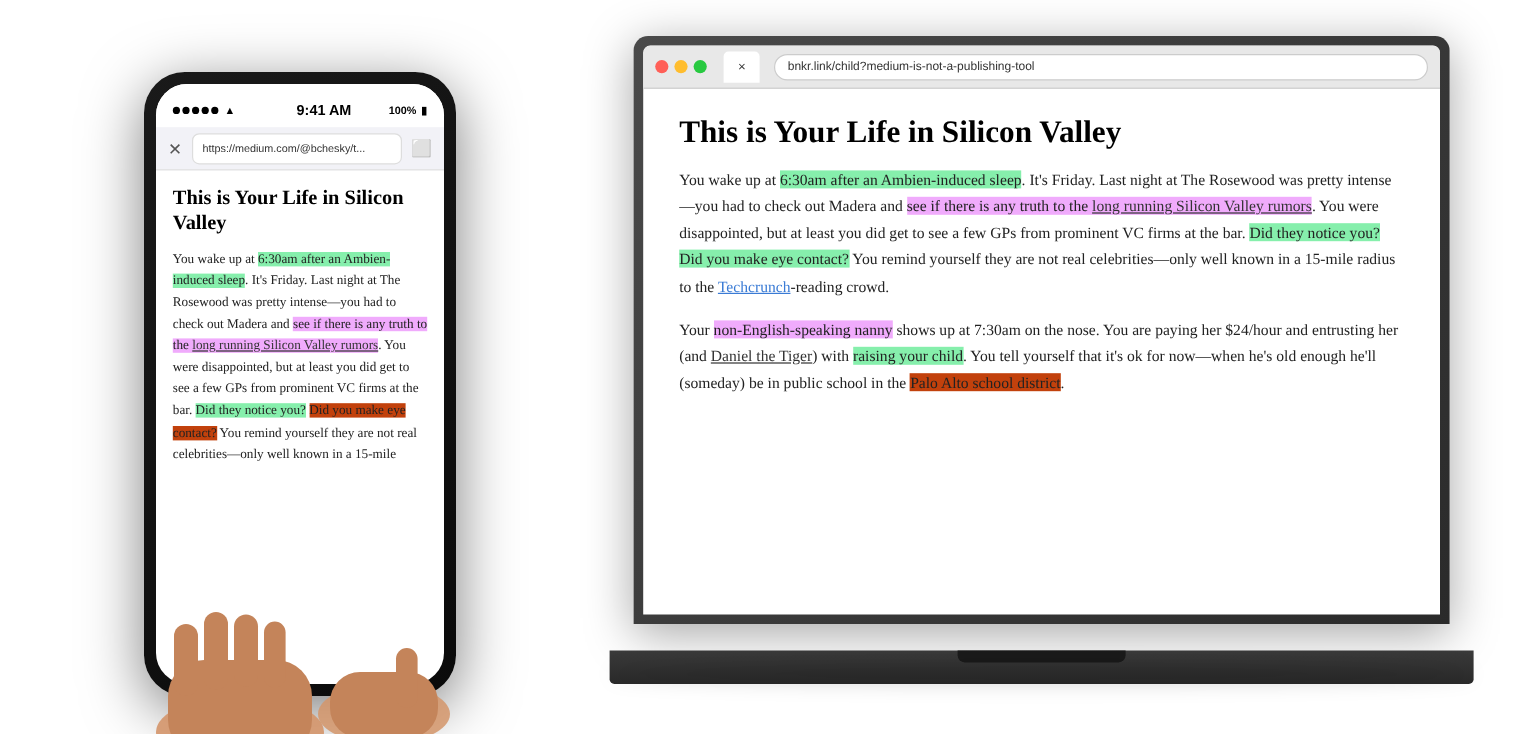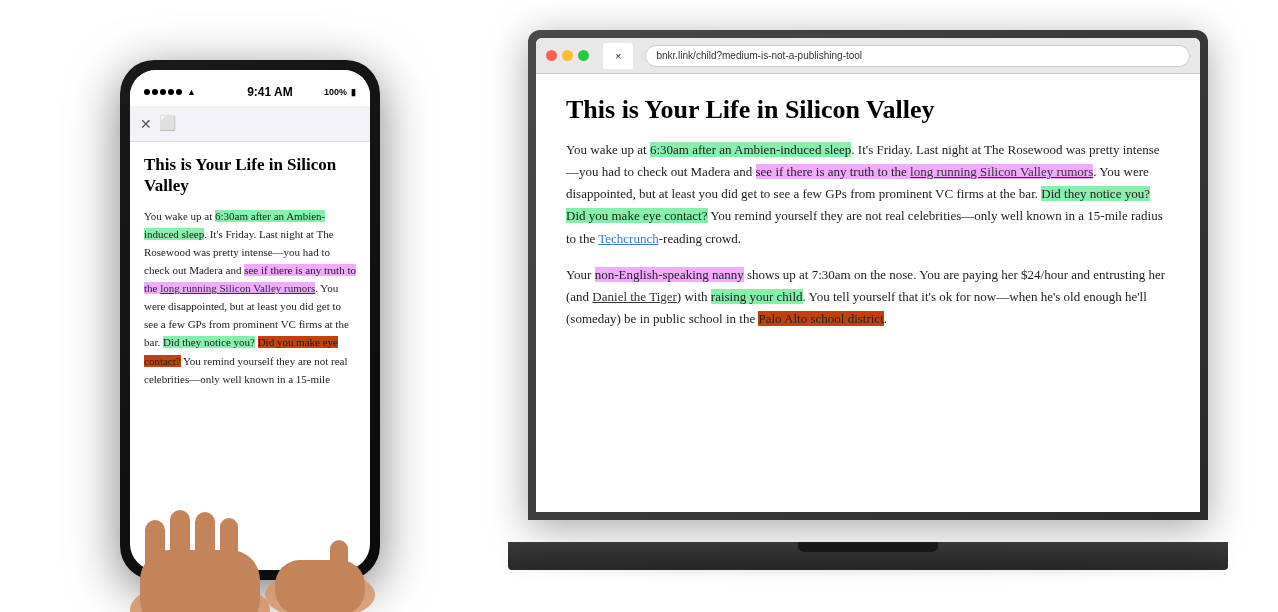--- a/index.html
+++ b/index.html
@@ -379,20 +379,23 @@
           </div>
           <div class="phone-time">9:41 AM</div>
           <div class="phone-right-icons">
             <span>100%</span>
             <span>▮</span>
           </div>
         </div>
 
         <div class="phone-browser-bar">
           <span class="phone-close-icon">✕</span>
+          <div class="phone-url-bar">
+            <span>https://medium.com/@bchesky/t...</span>
+          </div>
           <span class="phone-share-icon">⬜</span>
         </div>
 
         <div class="phone-article">
           <div class="phone-article-title">This is Your Life in Silicon Valley</div>
           <p class="phone-article-para">
             You wake up at <span class="hl-yellow">6:30am after an Ambien-induced sleep</span>. It's Friday. Last night at The Rosewood was pretty intense—you had to check out Madera and <span class="hl-green">see if there is any truth to the <span class="underline-link">long running Silicon Valley rumors</span></span>. You were disappointed, but at least you did get to see a few GPs from prominent VC firms at the bar. <span class="hl-yellow">Did they notice you?</span> <span class="hl-blue">Did you make eye contact?</span> You remind yourself they are not real celebrities—only well known in a 15-mile
           </p>
         </div>
 

